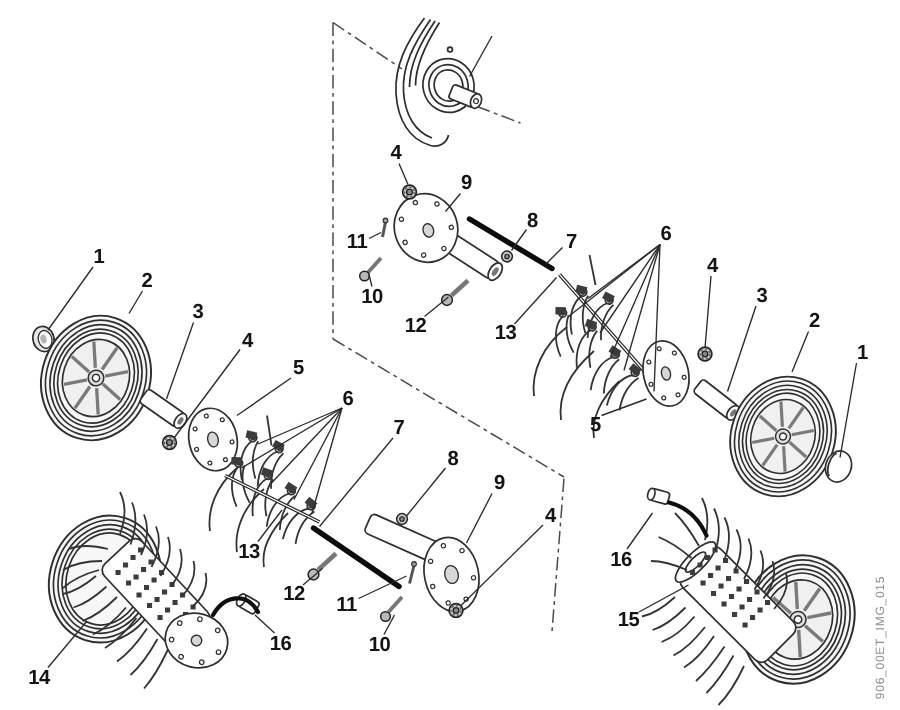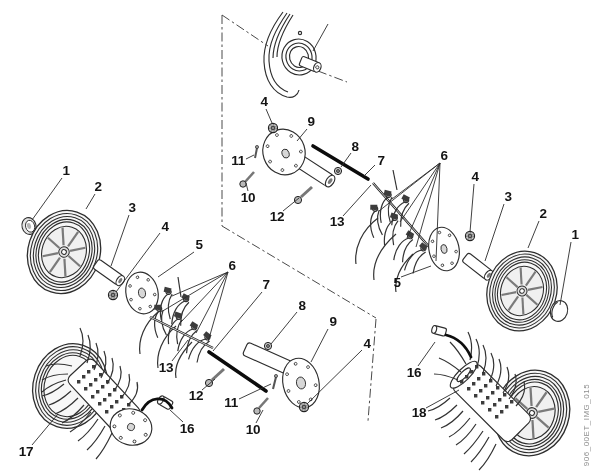--- a/index.html
+++ b/index.html
@@ -365,23 +365,23 @@
       <div class="callout" style="left: 232px; top: 266px;">6</div>
       <div class="callout" style="left: 266px; top: 285px;">7</div>
       <div class="callout" style="left: 302px; top: 306px;">8</div>
       <div class="callout" style="left: 333px; top: 322px;">9</div>
       <div class="callout" style="left: 367px; top: 344px;">4</div>
       <div class="callout" style="left: 166px; top: 368px;">13</div>
       <div class="callout" style="left: 196px; top: 396px;">12</div>
       <div class="callout" style="left: 231px; top: 403px;">11</div>
       <div class="callout" style="left: 253px; top: 430px;">10</div>
       <div class="callout" style="left: 187px; top: 429px;">16</div>
-      <div class="callout" style="left: 26px; top: 452px;">17</div>
+      <div class="callout" style="left: 26px; top: 452px;">14</div>
       <div class="callout" style="left: 397px; top: 283px;">5</div>
-      <div class="callout" style="left: 419px; top: 413px;">18</div>
+      <div class="callout" style="left: 419px; top: 413px;">15</div>
       <div class="callout" style="left: 414px; top: 373px;">16</div>
       <div class="callout" style="left: 264px; top: 102px;">4</div>
       <div class="callout" style="left: 311px; top: 122px;">9</div>
       <div class="callout" style="left: 355px; top: 147px;">8</div>
       <div class="callout" style="left: 381px; top: 161px;">7</div>
       <div class="callout" style="left: 238px; top: 161px;">11</div>
       <div class="callout" style="left: 248px; top: 198px;">10</div>
       <div class="callout" style="left: 277px; top: 217px;">12</div>
       <div class="callout" style="left: 337px; top: 222px;">13</div>
       <div class="callout" style="left: 444px; top: 156px;">6</div>

